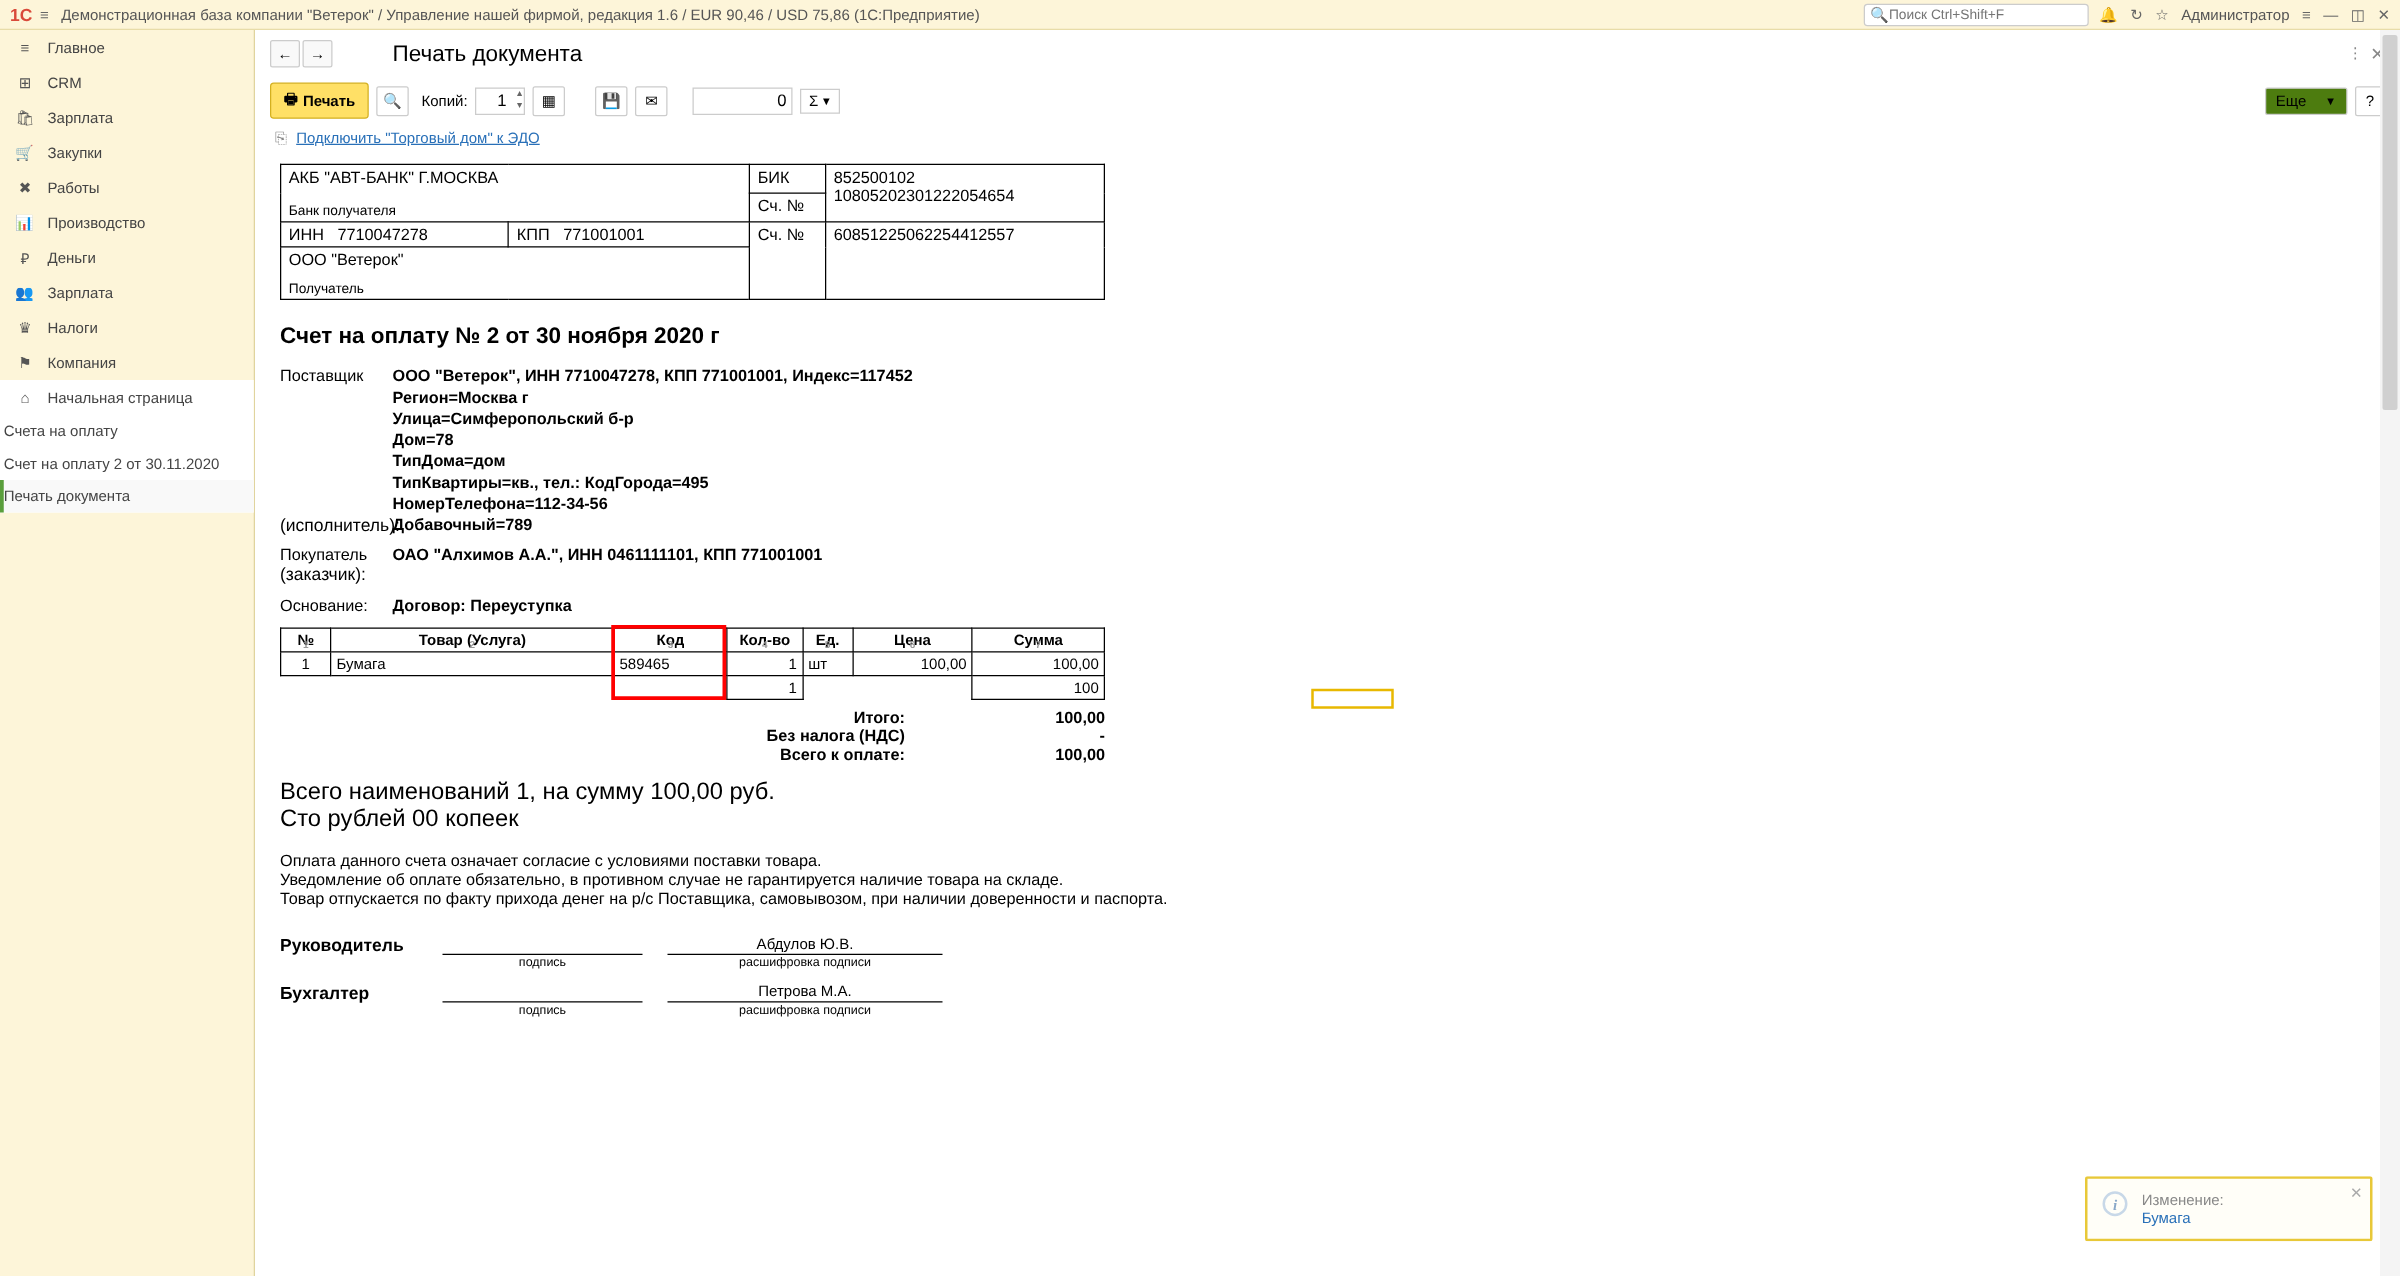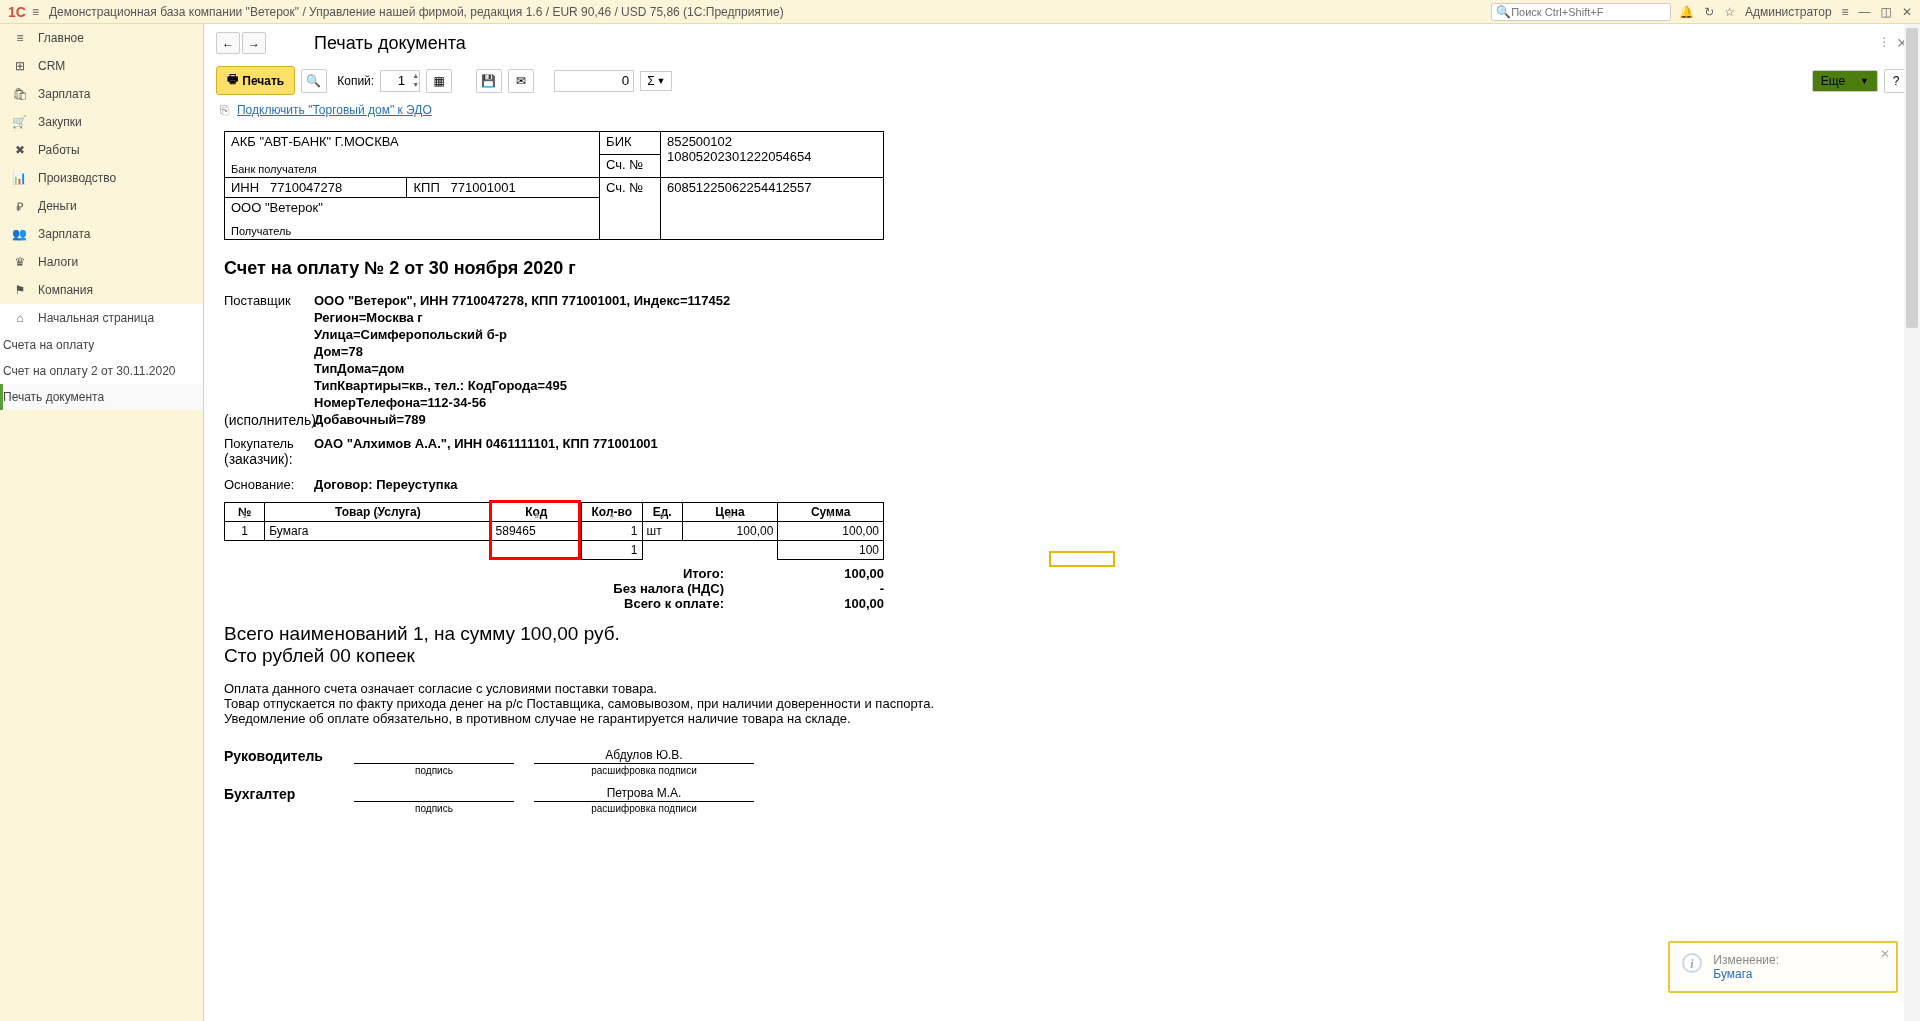--- a/index.html
+++ b/index.html
@@ -395,22 +395,22 @@
             </div>
         </div>
 
         <div class="summary">
           <div>Всего наименований 1, на сумму 100,00 руб.</div>
           <div class="bold">Сто рублей 00 копеек</div>
         </div>
 
         <div class="notes">
           <div>Оплата данного счета означает согласие с условиями поставки товара.</div>
+          <div>Уведомление об оплате обязательно, в противном случае не гарантируется наличие товара на складе.</div>
           <div>Товар отпускается по факту прихода денег на р/с Поставщика, самовывозом, при наличии доверенности и паспорта.</div>
-          <div>Уведомление об оплате обязательно, в противном случае не гарантируется наличие товара на складе.</div>
         </div>
 
         <div class="sig-row">
           <div class="sig-label">Руководитель</div>
           <div class="sig-line">
               <div class="sig-caption">подпись</div>
             </div>
           <div class="sig-line name">
               <div class="sig-name">Абдулов Ю.В.</div>
               <div class="sig-caption">расшифровка подписи</div>

